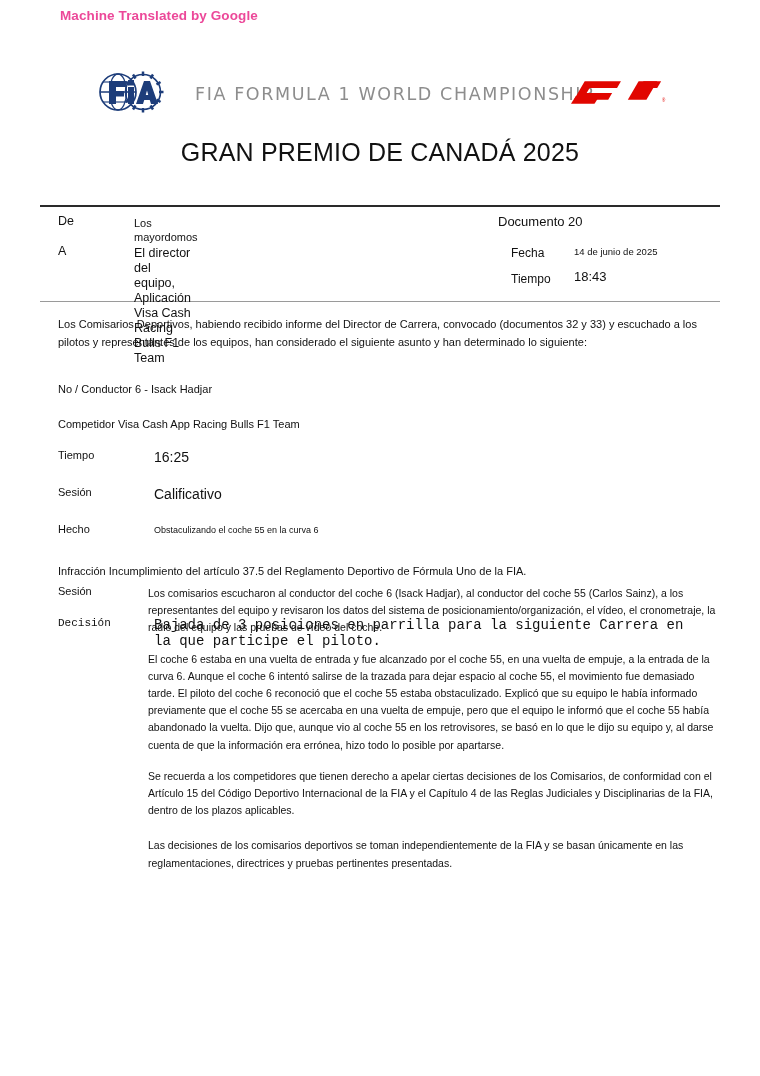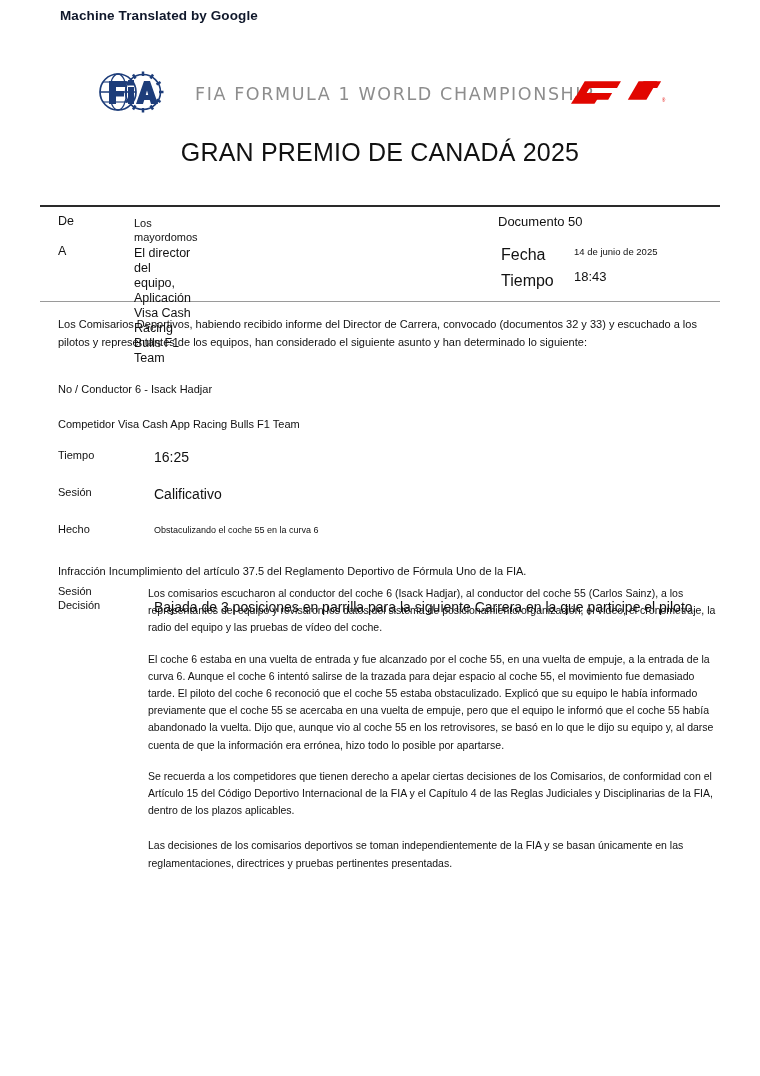--- a/index.html
+++ b/index.html
@@ -16,21 +16,21 @@
     overflow: hidden;
   }
 
   
   .translate-banner {
     position: absolute;
     left: 16px;
     top: 8px;
     font-size: 13.5px;
     font-weight: bold;
-    color: #0f172a;
+    color: #ec4899;
     letter-spacing: 0.1px;
     padding-left: 44px;
   }
 
   
   .sheet {
     position: absolute;
     left: 0;
     top: 0;
     width: 760px;
@@ -161,23 +161,23 @@
   .doc-row {
     position: absolute;
     left: 0;
     width: 230px;
     height: 20px;
   }
   .doc-row.fecha  { top: 30px; }
   .doc-row.tiempo { top: 56px; }
   .doc-label {
     position: absolute;
-    left: 3px;
+    left: 13px;
     top: 2px;
-    font-size: 16px;
+    font-size: 12px;
     color: #111111;
   }
   .doc-value {
     position: absolute;
     left: 76px;
     top: 2px;
     font-size: 9.5px;
     color: #111111;
   }
   .doc-value.time {
@@ -230,21 +230,21 @@
     font-size: 14px;
     color: #111111;
   }
   .case-val.small {
     font-size: 9px;
     top: 2px;
   }
 
   .case-line.infraction { margin-top: 24px; }
 
-  .decision-row { margin-top: 22px; }
+  .decision-row { margin-top: 40px; font-family: Liberation Mono, monospace; }
   .decision-row .case-val { left: 96px; }
 
   
   .reason-block {
     position: absolute;
     left: 58px;
     top: 585px;
     width: 660px;
   }
   .reason-label {
@@ -353,21 +353,21 @@
     <div class="meta-row row-a" style="position:absolute;">
       <span class="meta-label">A</span>
       <span class="meta-value meta-value-lg">
         <span>El director del equipo,</span><br>
         <span>Aplicación Visa Cash Racing Bulls F1 Team</span>
       </span>
     </div>
   </div>
 
   <div class="meta-right">
-    <div class="doc-no">Documento 50</div>
+    <div class="doc-no">Documento 20</div>
     <div class="doc-row fecha">
       <span class="doc-label">Fecha</span>
       <span class="doc-value">14 de junio de 2025</span>
     </div>
     <div class="doc-row tiempo">
       <span class="doc-label">Tiempo</span>
       <span class="doc-value time">18:43</span>
     </div>
   </div>
 

